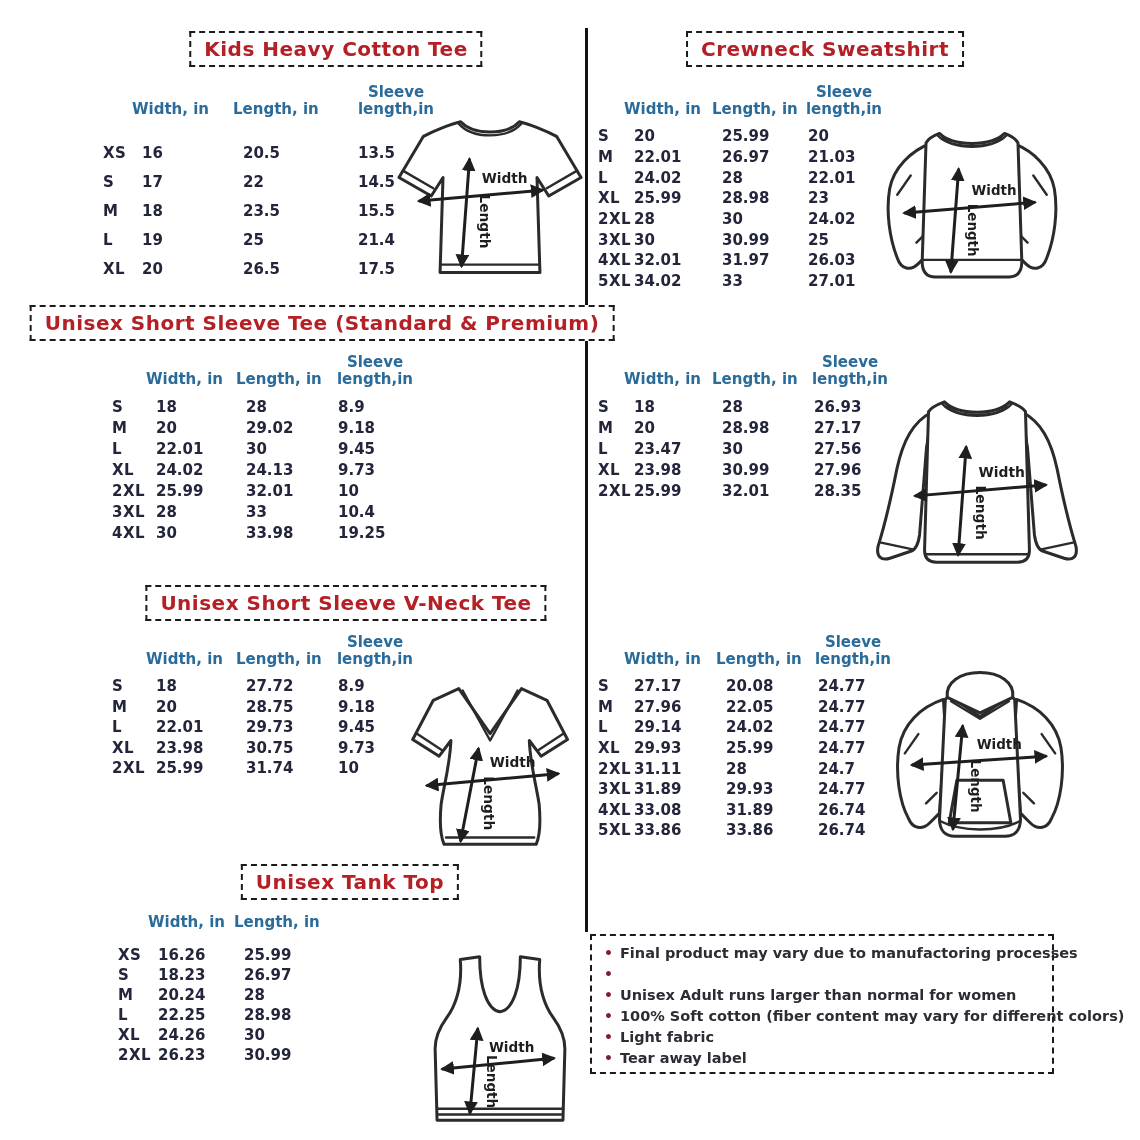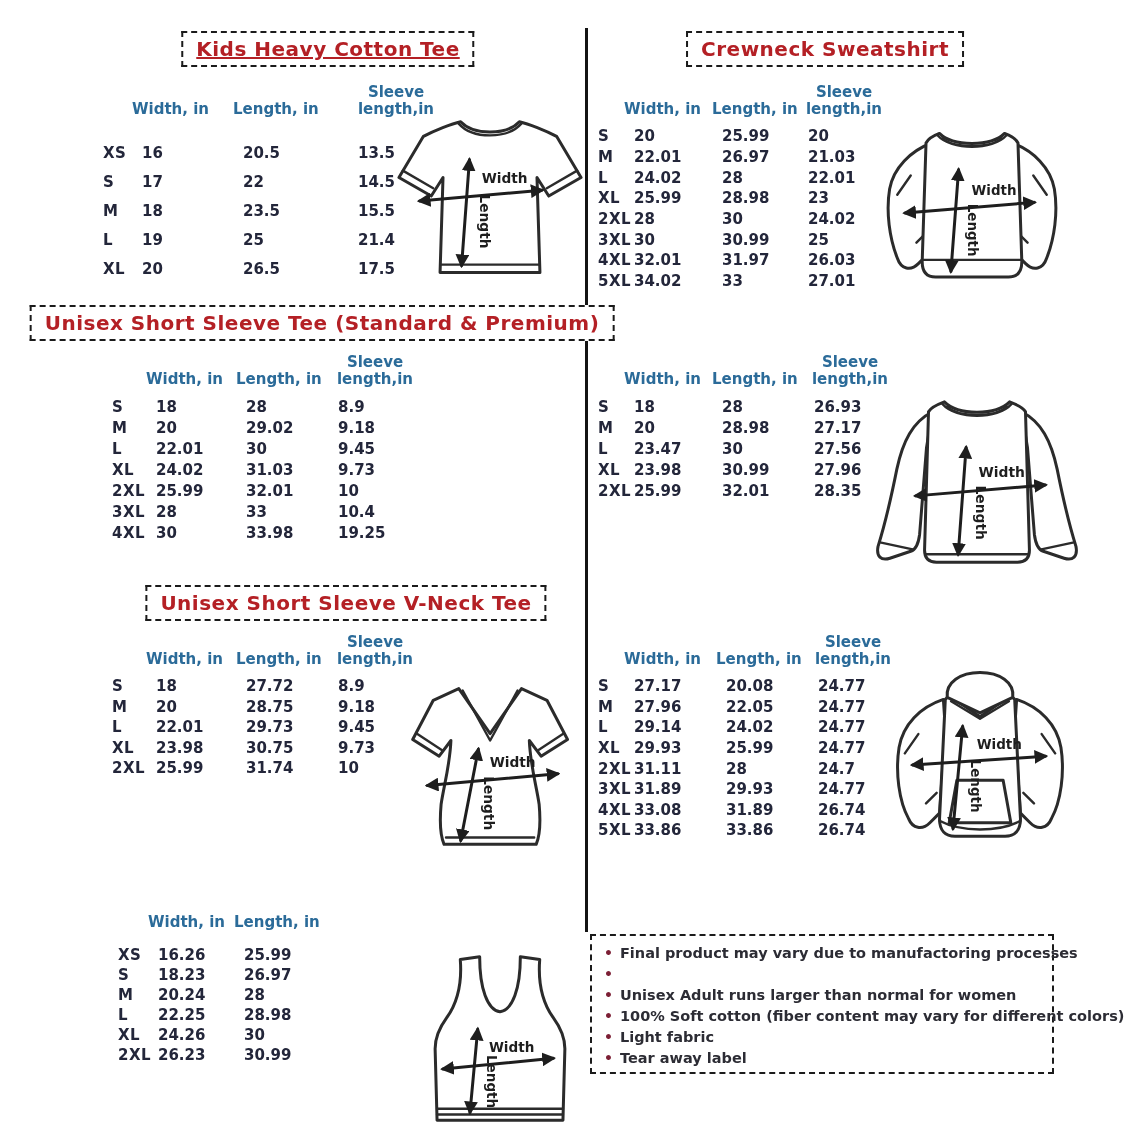--- a/index.html
+++ b/index.html
@@ -33,24 +33,25 @@
     marker-start:url(#ah);marker-end:url(#ah);}
   .meas{font-family:"DejaVu Sans",sans-serif;font-size:14px;font-weight:bold;fill:#1e1e1e;}
 </style>
 </head>
 <body>
 
 <div class="page">
 
   <div class="divider" style="left:585px;top:28px;width:3px;height:904px;"></div>
 
-  <div class="title-box" style="left:328px;top:31px;text-decoration:underline;">Kids Heavy Cotton Tee</div>
+  <div class="title-box" style="left:336px;top:31px;">Kids Heavy Cotton Tee</div>
   <div class="title-box" style="left:825px;top:31px;">Crewneck Sweatshirt</div>
   <div class="title-box" style="left:322px;top:305px;">Unisex Short Sleeve Tee (Standard &amp; Premium)</div>
   <div class="title-box" style="left:346px;top:585px;">Unisex Short Sleeve V-Neck Tee</div>
+  <div class="title-box" style="left:350px;top:864px;">Unisex Tank Top</div>
 
   <div class="table" style="left:103px;top:84px;--rh:29px;--gap:20px;">
       <div class="thead" style="grid-template-columns: 39px 101px 115px 92px;">
         <span class="hcell"></span>
         <span class="hcell">Width, in</span>
         <span class="hcell">Length, in</span>
         <span class="hcell two">Sleeve
 length,in</span>
       </div>
       <div class="rows">
@@ -168,21 +169,21 @@
         </div>
         <div class="trow" style="grid-template-columns: 44px 90px 92px 90px;">
           <span class="cell size">L</span>
           <span class="cell">22.01</span>
           <span class="cell">30</span>
           <span class="cell">9.45</span>
         </div>
         <div class="trow" style="grid-template-columns: 44px 90px 92px 90px;">
           <span class="cell size">XL</span>
           <span class="cell">24.02</span>
-          <span class="cell">31.03</span>
+          <span class="cell">24.13</span>
           <span class="cell">9.73</span>
         </div>
         <div class="trow" style="grid-template-columns: 44px 90px 92px 90px;">
           <span class="cell size">2XL</span>
           <span class="cell">25.99</span>
           <span class="cell">32.01</span>
           <span class="cell">10</span>
         </div>
         <div class="trow" style="grid-template-columns: 44px 90px 92px 90px;">
           <span class="cell size">3XL</span>

